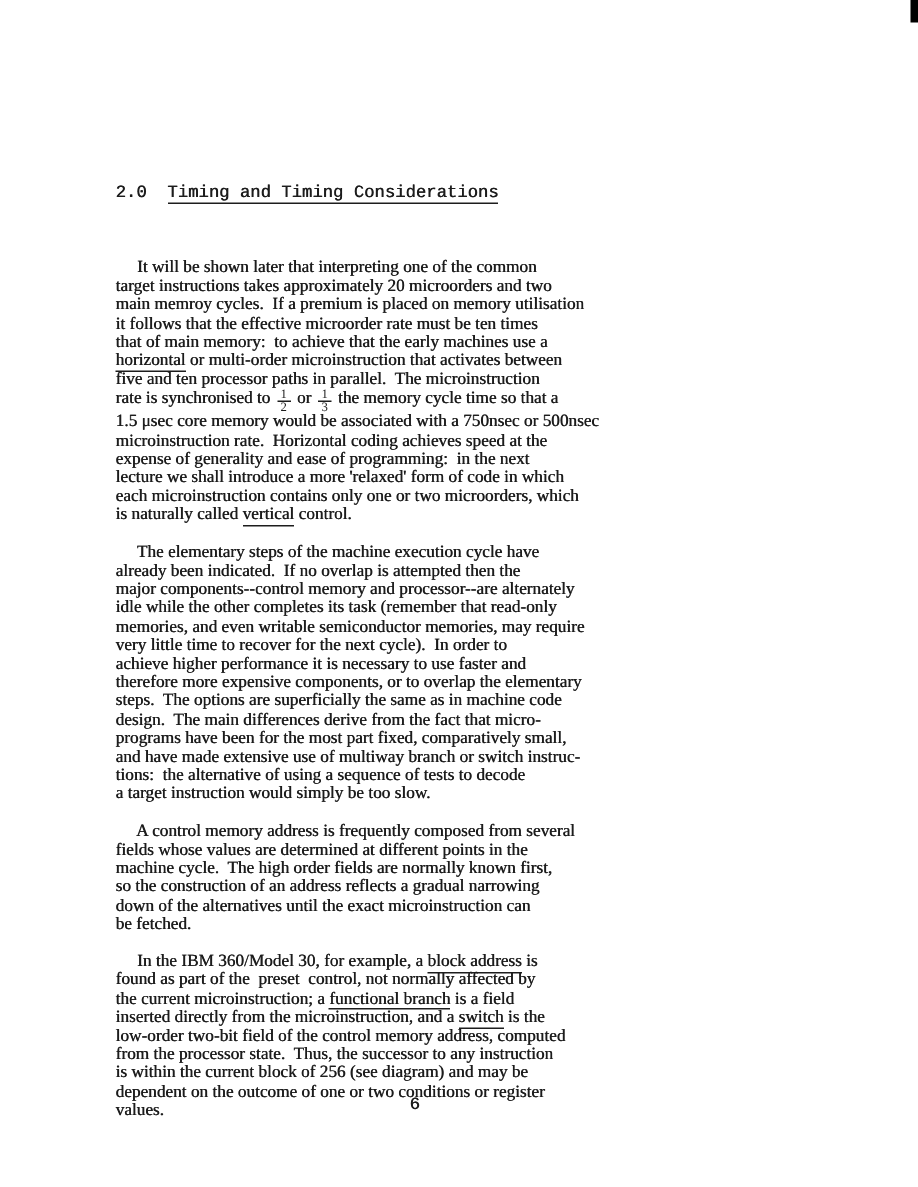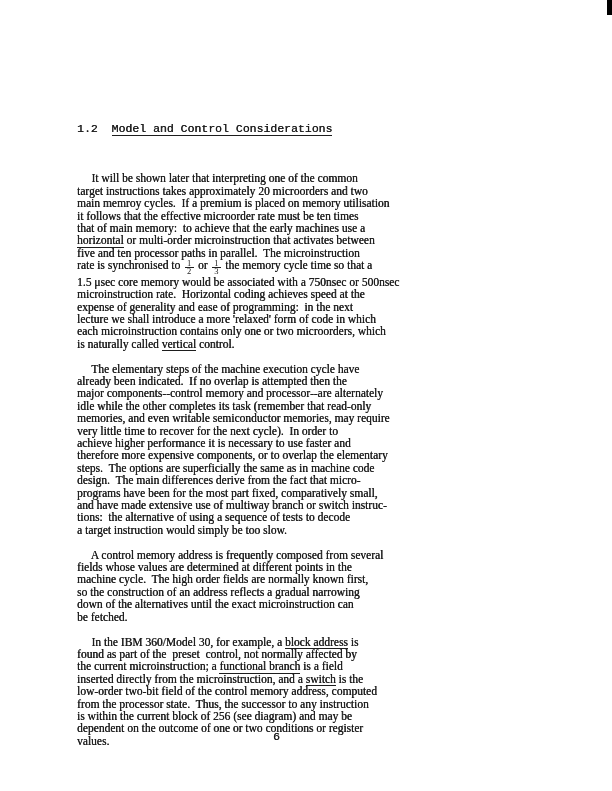--- a/index.html
+++ b/index.html
@@ -40,19 +40,19 @@
   }
 </style>
 </head>
 <body>
 
 <div class="page">
 
   <div class="corner-mark"></div>
 
   <div class="textblock">
-    <div class="heading"><span>1.2</span><span>  </span><span class="u">Model and Control Considerations</span></div>
+    <div class="heading"><span>2.0</span><span>  </span><span class="u">Timing and Timing Considerations</span></div>
     <div><div class="para"><div class="line"><span>     It will be shown later that interpreting one of the common</span></div><div class="line"><span>target instructions takes approximately 20 microorders and two</span></div><div class="line"><span>main memroy cycles.  If a premium is placed on memory utilisation</span></div><div class="line"><span>it follows that the effective microorder rate must be ten times</span></div><div class="line"><span>that of main memory:  to achieve that the early machines use a</span></div><div class="line"><span class="u">horizontal</span><span> or multi-order microinstruction that activates between</span></div><div class="line"><span>five and ten processor paths in parallel.  The microinstruction</span></div><div class="line"><span>rate is synchronised to </span><span class="frac"><span class="num">1</span><span class="den">2</span></span><span> or </span><span class="frac"><span class="num">1</span><span class="den">3</span></span><span> the memory cycle time so that a</span></div><div class="line"><span>1.5 μsec core memory would be associated with a 750nsec or 500nsec</span></div><div class="line"><span>microinstruction rate.  Horizontal coding achieves speed at the</span></div><div class="line"><span>expense of generality and ease of programming:  in the next</span></div><div class="line"><span>lecture we shall introduce a more 'relaxed' form of code in which</span></div><div class="line"><span>each microinstruction contains only one or two microorders, which</span></div><div class="line"><span>is naturally called </span><span class="u">vertical</span><span> control.</span></div></div><div class="para"><div class="line"><span>     The elementary steps of the machine execution cycle have</span></div><div class="line"><span>already been indicated.  If no overlap is attempted then the</span></div><div class="line"><span>major components--control memory and processor--are alternately</span></div><div class="line"><span>idle while the other completes its task (remember that read-only</span></div><div class="line"><span>memories, and even writable semiconductor memories, may require</span></div><div class="line"><span>very little time to recover for the next cycle).  In order to</span></div><div class="line"><span>achieve higher performance it is necessary to use faster and</span></div><div class="line"><span>therefore more expensive components, or to overlap the elementary</span></div><div class="line"><span>steps.  The options are superficially the same as in machine code</span></div><div class="line"><span>design.  The main differences derive from the fact that micro-</span></div><div class="line"><span>programs have been for the most part fixed, comparatively small,</span></div><div class="line"><span>and have made extensive use of multiway branch or switch instruc-</span></div><div class="line"><span>tions:  the alternative of using a sequence of tests to decode</span></div><div class="line"><span>a target instruction would simply be too slow.</span></div></div><div class="para"><div class="line"><span>     A control memory address is frequently composed from several</span></div><div class="line"><span>fields whose values are determined at different points in the</span></div><div class="line"><span>machine cycle.  The high order fields are normally known first,</span></div><div class="line"><span>so the construction of an address reflects a gradual narrowing</span></div><div class="line"><span>down of the alternatives until the exact microinstruction can</span></div><div class="line"><span>be fetched.</span></div></div><div class="para"><div class="line"><span>     In the IBM 360/Model 30, for example, a </span><span class="u">block address</span><span> is</span></div><div class="line"><span>found as part of the  preset  control, not normally affected by</span></div><div class="line"><span>the current microinstruction; a </span><span class="u">functional branch</span><span> is a field</span></div><div class="line"><span>inserted directly from the microinstruction, and a </span><span class="u">switch</span><span> is the</span></div><div class="line"><span>low-order two-bit field of the control memory address, computed</span></div><div class="line"><span>from the processor state.  Thus, the successor to any instruction</span></div><div class="line"><span>is within the current block of 256 (see diagram) and may be</span></div><div class="line"><span>dependent on the outcome of one or two conditions or register</span></div><div class="line"><span>values.</span></div></div></div>
   </div>
 
   <div class="pagenum">6</div>
 
 </div>
 
 </body></html>

